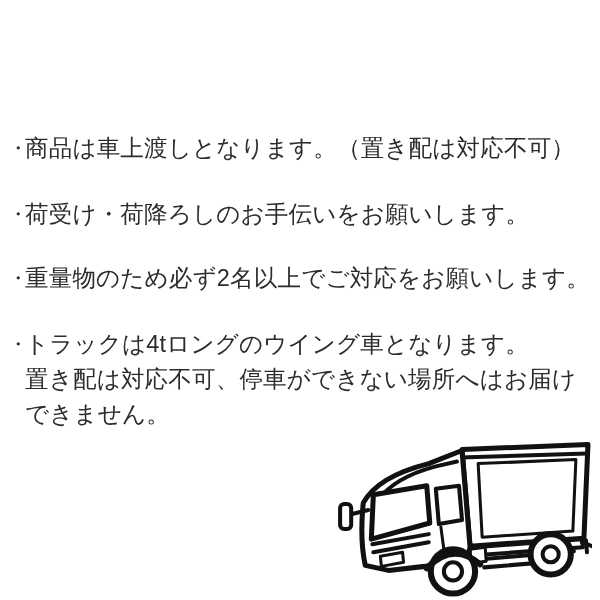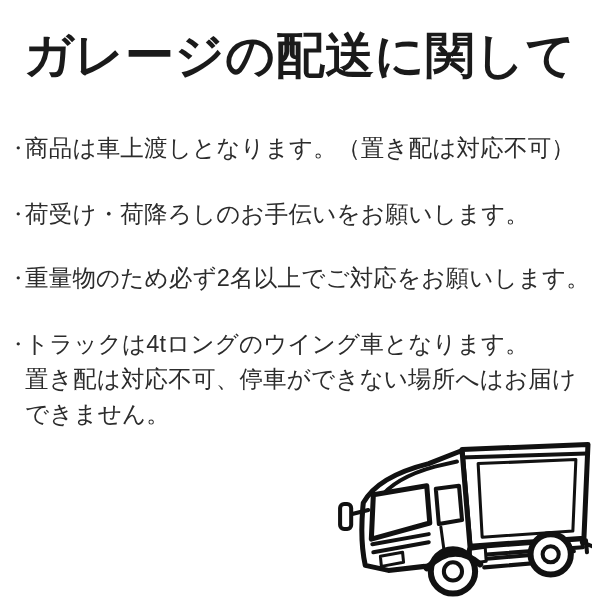--- a/index.html
+++ b/index.html
@@ -50,21 +50,20 @@
     top:436px;
     width:264px;
     height:162px;
   }
 </style>
 </head>
 <body>
 
 <div class="page">
 
-  <div class="title">ガレージの配送に関して</div>
 
   <div class="note note-1">
     <span class="bullet">・</span>
     <span class="note-text">商品は車上渡しとなります。（置き配は対応不可）</span>
   </div>
 
   <div class="note note-2">
     <span class="bullet">・</span>
     <span class="note-text">荷受け・荷降ろしのお手伝いをお願いします。</span>
   </div>

